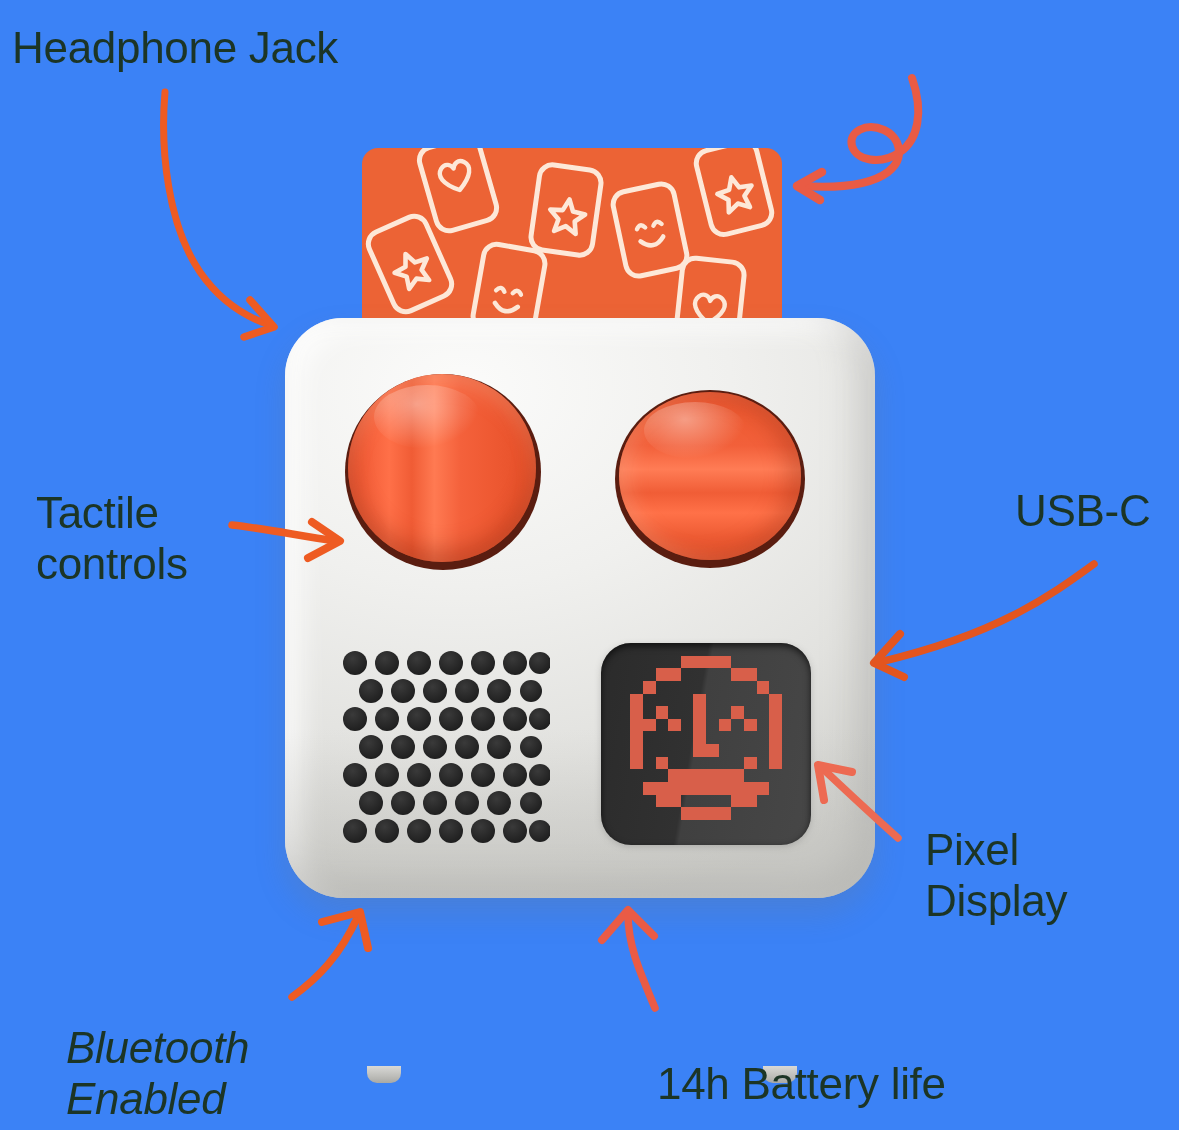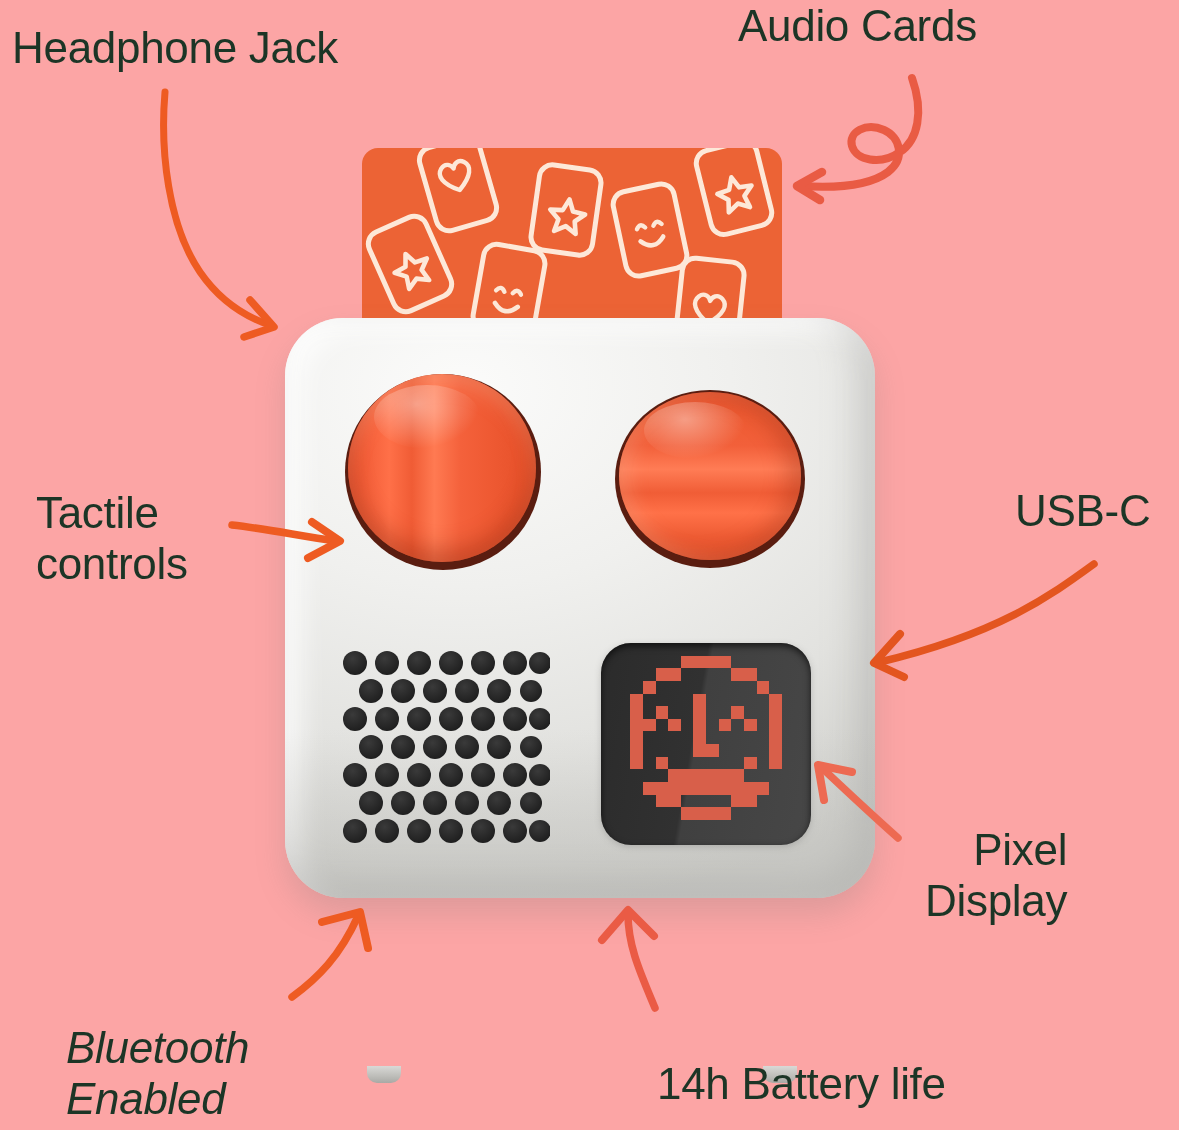--- a/index.html
+++ b/index.html
@@ -7,39 +7,39 @@
     width: 1179px;
     height: 1130px;
     background: #ffffff;
     font-family: "Liberation Sans", sans-serif;
     overflow: hidden;
   }
   #stage {
     position: relative;
     width: 1179px;
     height: 1130px;
-    background: #fca5a5;
+    background: #3b82f6;
   }
 
   
   .callout {
     position: absolute;
     color: #1c3526;
     font-family: "Liberation Sans", sans-serif;
     font-size: 44px;
     font-weight: 400;
     line-height: 1.16;
     letter-spacing: -0.3px;
     white-space: pre-line;
   }
   #label-headphone-jack { left: 12px;  top: 22px;  }
   #label-audio-cards    { left: 738px; top: 0px;   }
   #label-tactile        { left: 36px;  top: 487px; }
   #label-usbc           { left: 1015px;top: 485px; width: 170px; }
-  #label-pixel-display  { left: 925px; top: 824px; text-align: right; }
+  #label-pixel-display  { left: 925px; top: 824px; text-align: left; }
   #label-bluetooth      { left: 66px;  top: 1022px; font-style: italic;}
   #label-battery        { left: 657px; top: 1058px;}
 
   
   #arrows {
     position: absolute;
     left: 0; top: 0;
     width: 1179px; height: 1130px;
     pointer-events: none;
   }
@@ -410,21 +410,20 @@
       <g stroke="#ea5b45" stroke-width="7.5">
         <path d="M655,1008 C640,972 628,946 628,914"></path>
         <path d="M602,940 L628,910 L654,936" stroke-width="8"></path>
       </g>
 
     </g>
   </svg>
 
   <div class="callout" id="label-headphone-jack">Headphone Jack</div>
 
-  <div class="callout" id="label-audio-cards">Audio Cards</div>
 
   <div class="callout" id="label-tactile">Tactile
 controls</div>
 
   <div class="callout" id="label-usbc">USB-C</div>
 
   <div class="callout" id="label-pixel-display">Pixel
 Display</div>
 
   <div class="callout" id="label-bluetooth">Bluetooth

